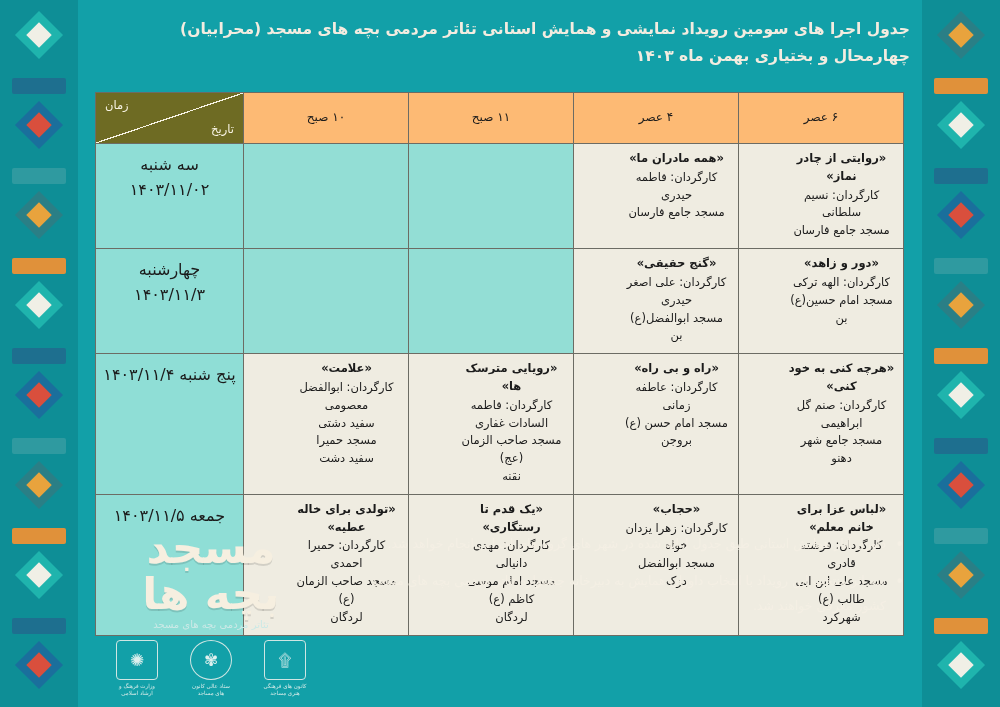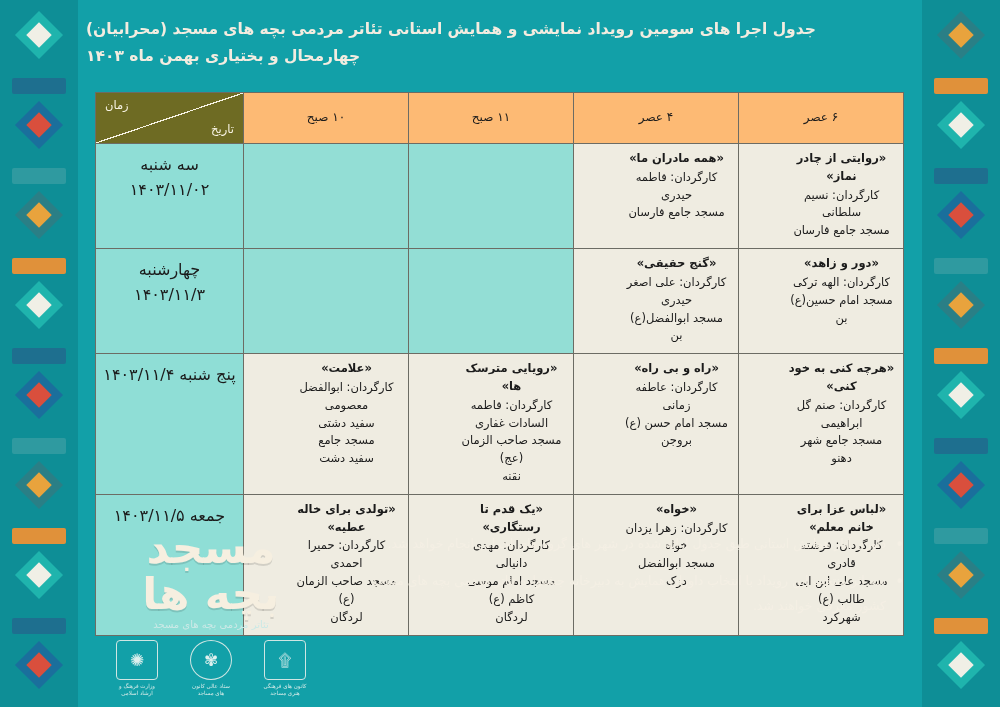--- a/index.html
+++ b/index.html
@@ -32,21 +32,21 @@
   .bar {
     position:absolute; left:50%; transform:translateX(-50%);
     width:54px; height:16px; background:#2f9aa0; border-radius:2px;
   }
   .bar.alt { background:#1e6f8f; }
   .bar.warm { background:#e0913a; }
 
   
   .header {
     position:absolute; top:16px; left:86px; right:90px;
-    text-align:left;
+    text-align:right;
     color:#f3ece0;
     line-height:1.75;
   }
   .header .l1 { font-size:15.5px; font-weight:bold; }
   .header .l2 { font-size:15.5px; font-weight:bold; }
 
   
   .table-wrap {
     position:absolute; top:92px; left:96px; width:808px;
   }
@@ -290,34 +290,34 @@
           <td class="cell">
             <div class="title">«رویایی مترسک ها»</div>
             <span class="ln">کارگردان: فاطمه السادات غفاری</span>
             <span class="ln">مسجد صاحب الزمان (عج)</span>
             <span class="ln">نقنه</span>
           </td>
           <td class="cell">
             <div class="title">«علامت»</div>
             <span class="ln">کارگردان: ابوالفضل معصومی</span>
             <span class="ln">سفید دشتی</span>
-            <span class="ln">مسجد جامع</span>
+            <span class="ln">مسجد حمیرا</span>
             <span class="ln">سفید دشت</span>
           </td>
           <td class="datecol">پنج شنبه ۱۴۰۳/۱۱/۴</td>
         </tr>
         <tr>
           <td class="cell">
             <div class="title">«لباس عزا برای خانم معلم»</div>
             <span class="ln">کارگردان: فرشته قادری</span>
             <span class="ln">مسجد علی ابن ابی طالب (ع)</span>
             <span class="ln">شهرکرد</span>
           </td>
           <td class="cell">
-            <div class="title">«خواه»</div>
+            <div class="title">«حجاب»</div>
             <span class="ln">کارگردان: زهرا یزدان خواه</span>
             <span class="ln">مسجد ابوالفضل</span>
             <span class="ln">دزک</span>
           </td>
           <td class="cell">
             <div class="title">«یک قدم تا رستگاری»</div>
             <span class="ln">کارگردان: مهدی دانیالی</span>
             <span class="ln">مسجد امام موسی کاظم (ع)</span>
             <span class="ln">لردگان</span>
           </td>

